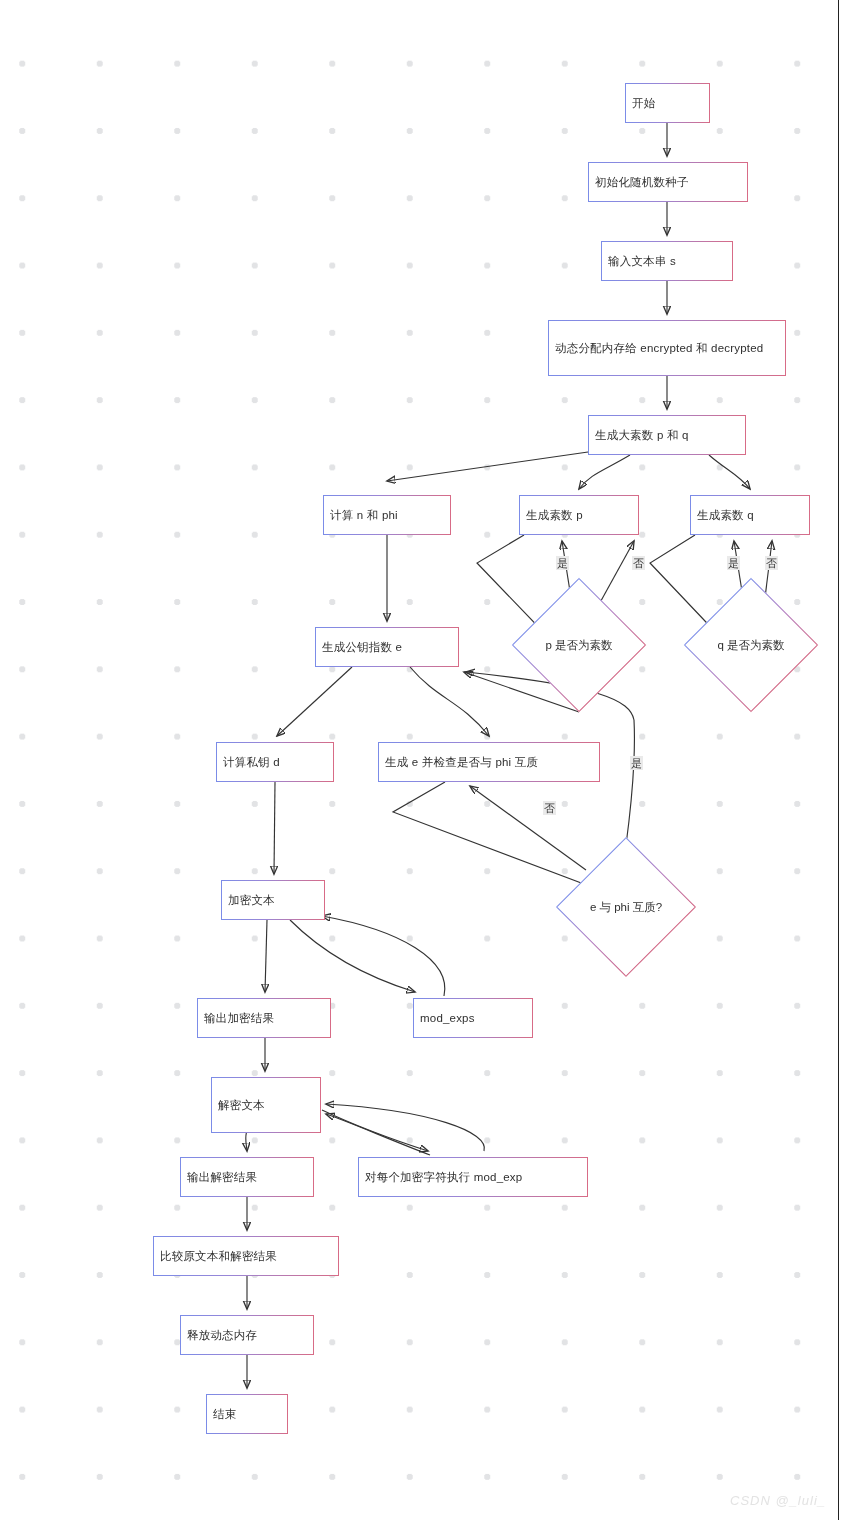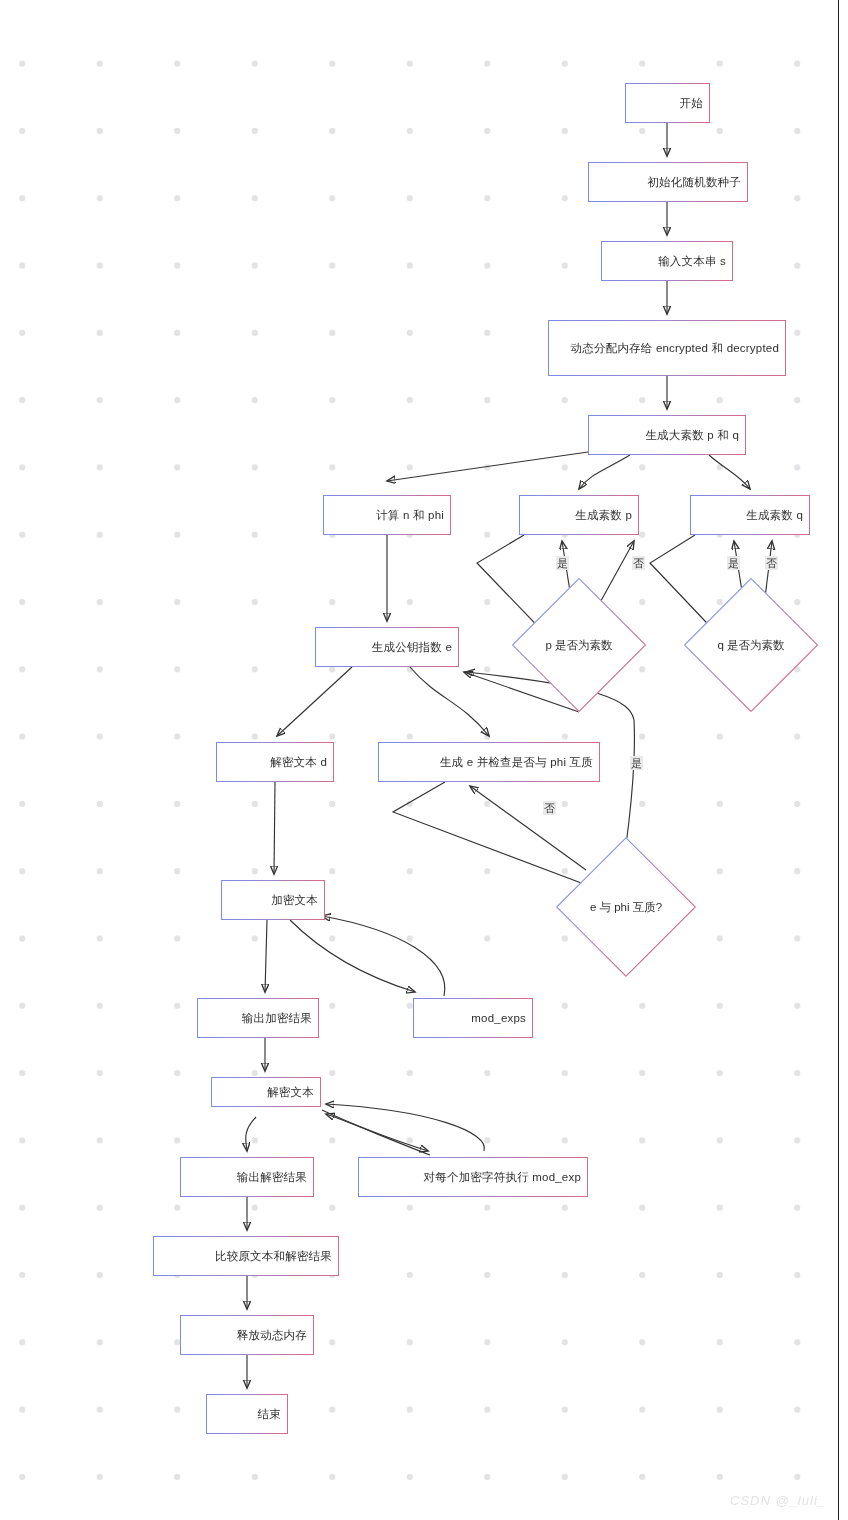--- a/index.html
+++ b/index.html
@@ -45,21 +45,21 @@
     stroke-width:1.15;
   }
 
   
   .node{
     position:absolute;
     box-sizing:border-box;
     background:#ffffff;
     display:flex;
     align-items:center;
-    justify-content:flex-end;
+    justify-content:flex-start;
     text-align:center;
     color:#2f2f2f;
     font-size:11.5px;
     line-height:15px;
     letter-spacing:.2px;
     padding:2px 6px;
     border:1.4px solid transparent;
     border-image:linear-gradient(to right,#7b8ce8 0%,#9a86d6 42%,#d86b86 100%) 1;
   }
   .node span{display:block;}
@@ -209,35 +209,35 @@
   <div class="node" style="left:519px;top:495px;width:120px;height:40px;">
     <span>生成素数 p</span>
   </div>
   <div class="node" style="left:690px;top:495px;width:120px;height:40px;">
     <span>生成素数 q</span>
   </div>
   <div class="node" style="left:315px;top:627px;width:144px;height:40px;">
     <span>生成公钥指数 e</span>
   </div>
   <div class="node" style="left:216px;top:742px;width:118px;height:40px;">
-    <span>解密文本 d</span>
+    <span>计算私钥 d</span>
   </div>
   <div class="node" style="left:378px;top:742px;width:222px;height:40px;">
     <span>生成 e 并检查是否与 phi 互质</span>
   </div>
   <div class="node" style="left:221px;top:880px;width:104px;height:40px;">
     <span>加密文本</span>
   </div>
   <div class="node" style="left:375px;top:998px;width:120px;height:40px;margin-left:38px;">
     <span>mod_exps</span>
   </div>
-  <div class="node" style="left:197px;top:998px;width:122px;height:40px;">
+  <div class="node" style="left:197px;top:998px;width:134px;height:40px;">
     <span>输出加密结果</span>
   </div>
-  <div class="node" style="left:211px;top:1077px;width:110px;height:30px;">
+  <div class="node" style="left:211px;top:1077px;width:110px;height:56px;">
     <span>解密文本</span>
   </div>
   <div class="node" style="left:358px;top:1157px;width:230px;height:40px;">
     <span>对每个加密字符执行 mod_exp</span>
   </div>
   <div class="node" style="left:153px;top:1236px;width:186px;height:40px;">
     <span>比较原文本和解密结果</span>
   </div>
   <div class="node" style="left:180px;top:1157px;width:134px;height:40px;">
     <span>输出解密结果</span>

